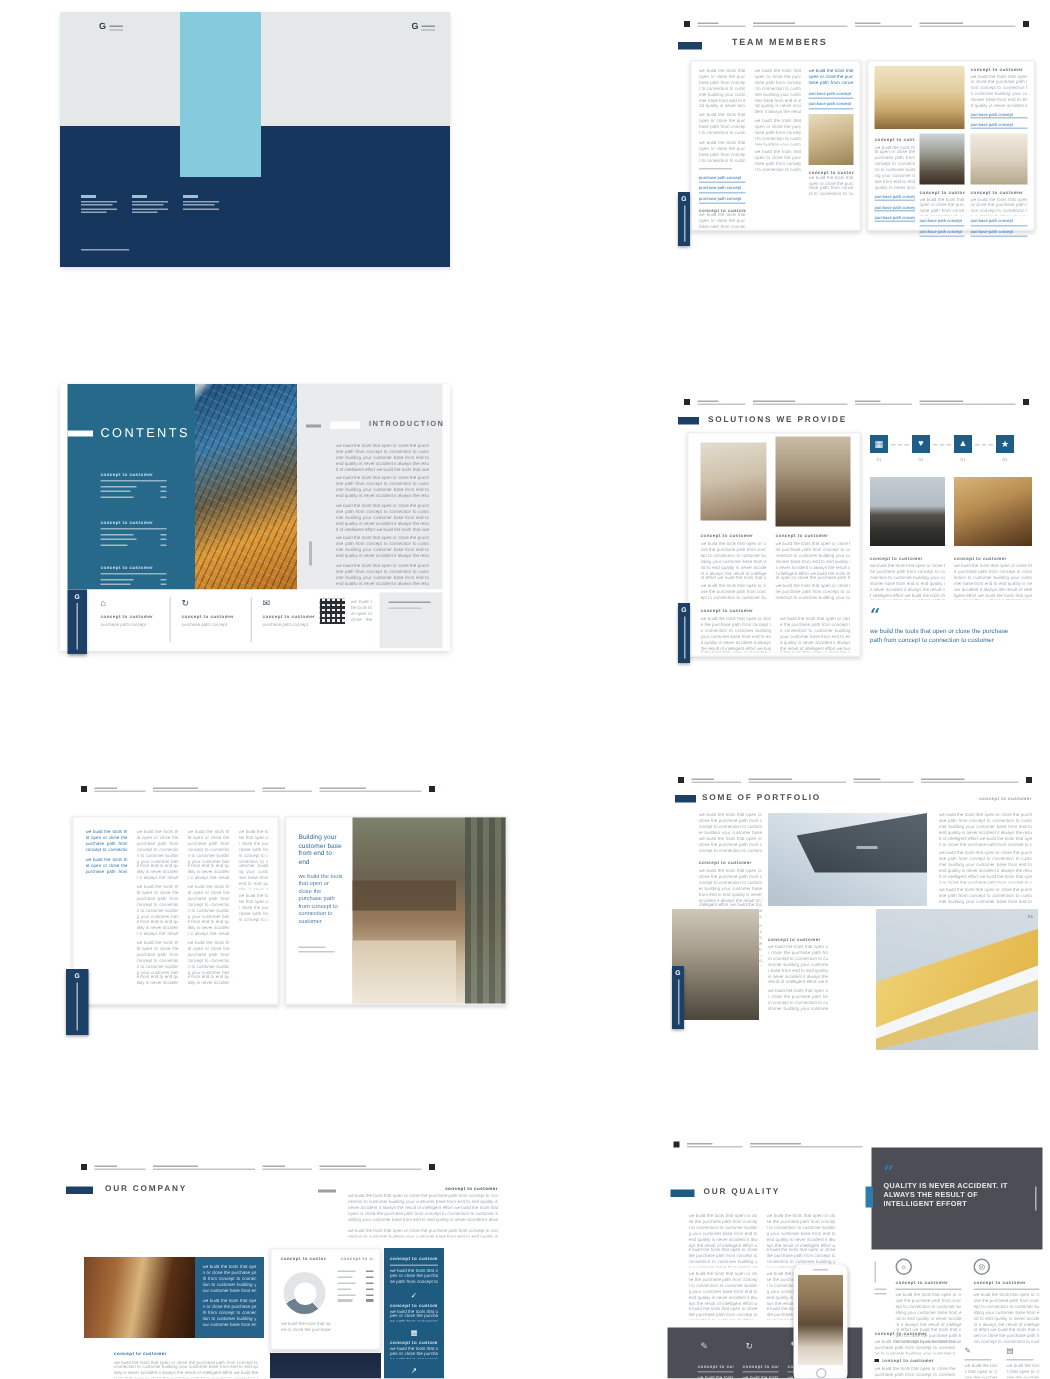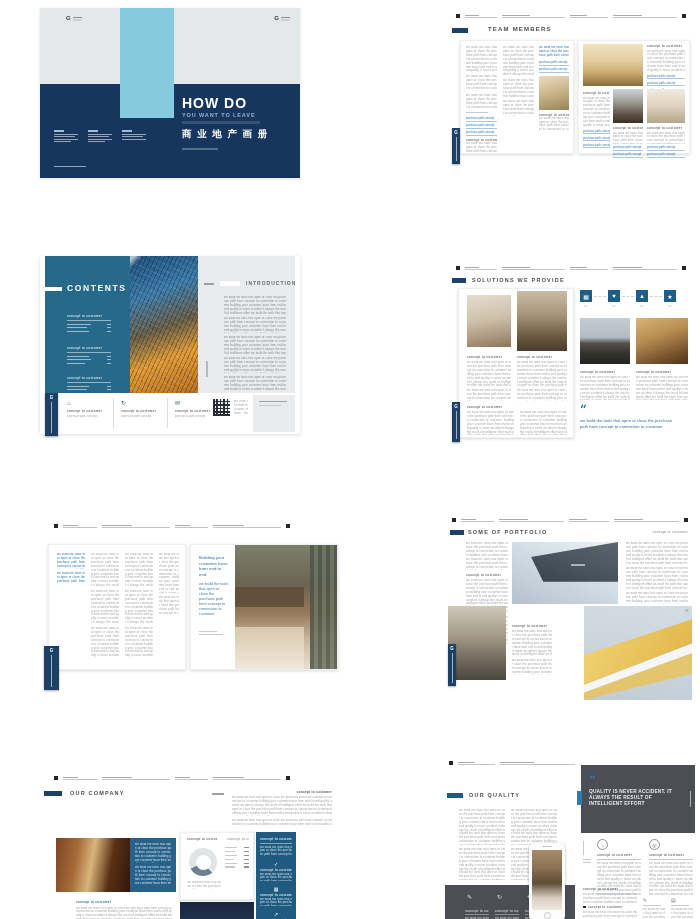--- a/index.html
+++ b/index.html
@@ -48,27 +48,20 @@
 
     <div class="abs" style="left:26px;top:7px;display:flex;gap:2px;align-items:flex-start;">
       <span style="font-size:6px;font-weight:bold;color:#2a3b4a;line-height:6px;">G</span>
       <span style="display:inline-block;width:9px;height:1.4px;background:#8d9296;margin-top:1.5px;box-shadow:0 2.5px 0 #b7bbbe;"></span>
     </div>
     <div class="abs" style="right:10px;top:7px;display:flex;gap:2px;align-items:flex-start;">
       <span style="font-size:6px;font-weight:bold;color:#2a3b4a;line-height:6px;">G</span>
       <span style="display:inline-block;width:9px;height:1.4px;background:#8d9296;margin-top:1.5px;box-shadow:0 2.5px 0 #b7bbbe;"></span>
     </div>
 
-    <div class="abs" style="left:142px;top:87px;width:112px;">
-      <div style="font-size:14px;font-weight:bold;color:#fff;letter-spacing:1px;">HOW DO</div>
-      <div style="font-size:5.5px;color:#8fb3d9;letter-spacing:.9px;margin-top:1px;font-weight:bold;">YOU WANT TO LEAVE</div>
-      <div style="width:78px;height:3px;background:rgba(255,255,255,.13);margin-top:2.5px;"></div>
-      <div style="font-size:9.5px;color:#fff;letter-spacing:1.5px;margin-top:4px;font-weight:bold;">商 业 地 产 画 册</div>
-      <div style="width:36px;height:2px;background:rgba(255,255,255,.28);margin-top:7px;"></div>
-    </div>
 
     <div class="abs" style="left:14px;top:122px;display:flex;gap:7px;">
       <div style="width:27px;">
         <div class="wbar" style="width:10px;height:1.5px;margin-bottom:2.5px;background:#9fc0d8;"></div>
         <div class="wbar" style="width:24px;height:1px;margin-bottom:1.4px;"></div>
         <div class="wbar" style="width:21px;height:1px;margin-bottom:1.4px;"></div>
         <div class="wbar" style="width:24px;height:1px;margin-bottom:1.4px;"></div>
         <div class="wbar" style="width:17px;height:1px;"></div>
       </div>
       <div style="width:27px;">
@@ -162,21 +155,21 @@
 
     <div class="abs tab" style="left:0;top:118px;width:8px;height:34px;">
       <span class="tlogo">G</span>
       <span class="tline"></span>
     </div>
   </div>
 
   <div class="panel" style="left:40px;top:256px;width:260px;height:178px;box-shadow:0 1px 4px rgba(0,0,0,.14);">
     <div class="abs" style="left:5px;top:0;width:85px;height:137px;background:#26698b;">
       <div class="abs" style="left:0;top:31px;width:17px;height:4px;background:#fff;"></div>
-      <div class="abs" style="left:22px;top:27px;font-size:8.5px;font-weight:bold;color:#fff;letter-spacing:1.6px;">CONTENTS</div>
+      <div class="abs" style="left:22px;top:27px;font-size:8.5px;font-weight:normal;color:#fff;letter-spacing:1.6px;">CONTENTS</div>
       <div class="abs" style="left:22px;top:58px;width:44px;">
         <div class="mh" style="color:#cfe2ec;border-bottom:.6px solid rgba(255,255,255,.5);padding-bottom:1.5px;margin-bottom:3px;">concept to customer</div>
         <div class="trow">
             <span class="wbar" style="width:24px;height:1px;"></span>
             <span class="wbar" style="width:4px;height:1px;"></span>
           </div>
         <div class="trow">
             <span class="wbar" style="width:20px;height:1px;"></span>
             <span class="wbar" style="width:4px;height:1px;"></span>
           </div>

